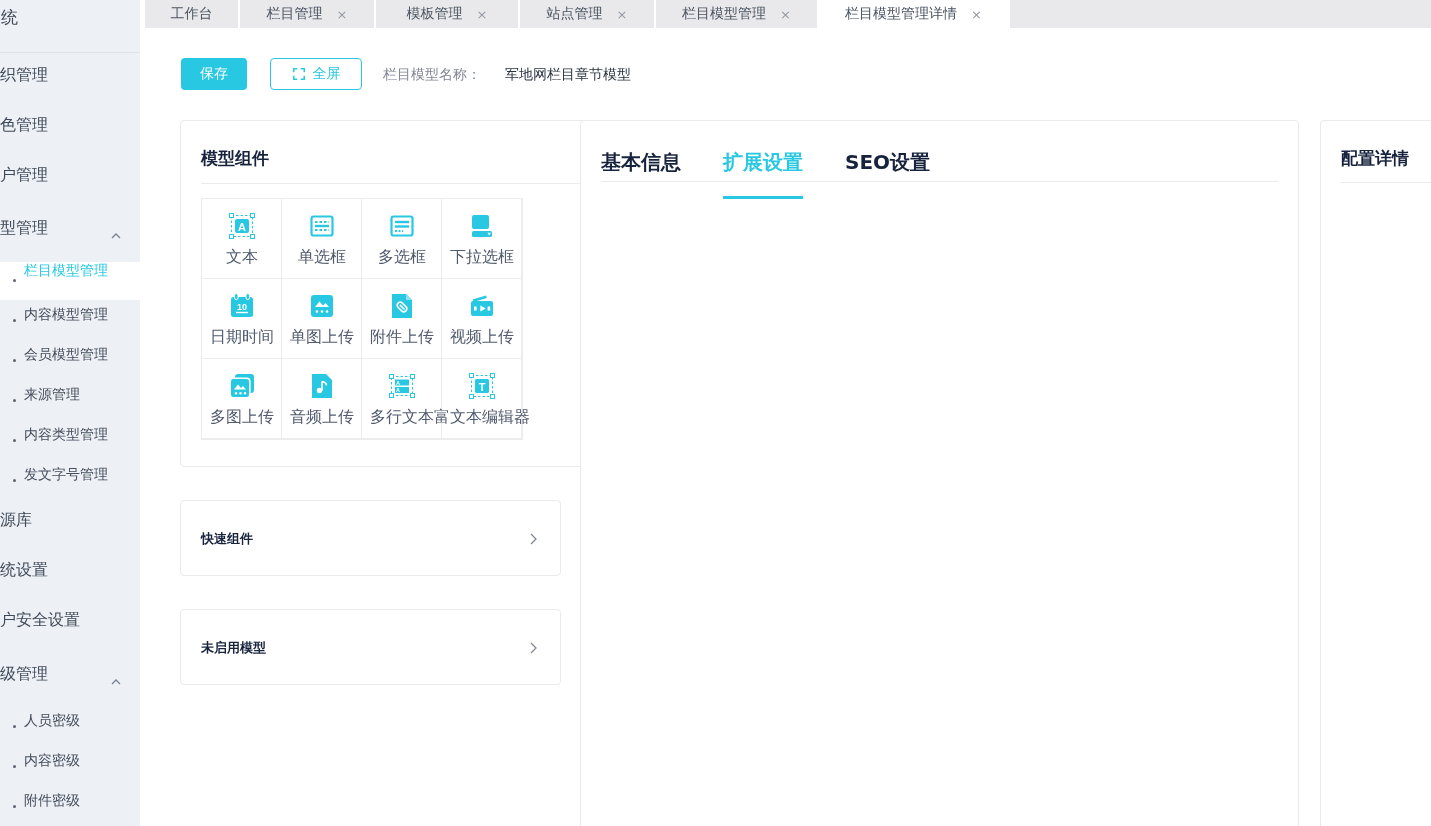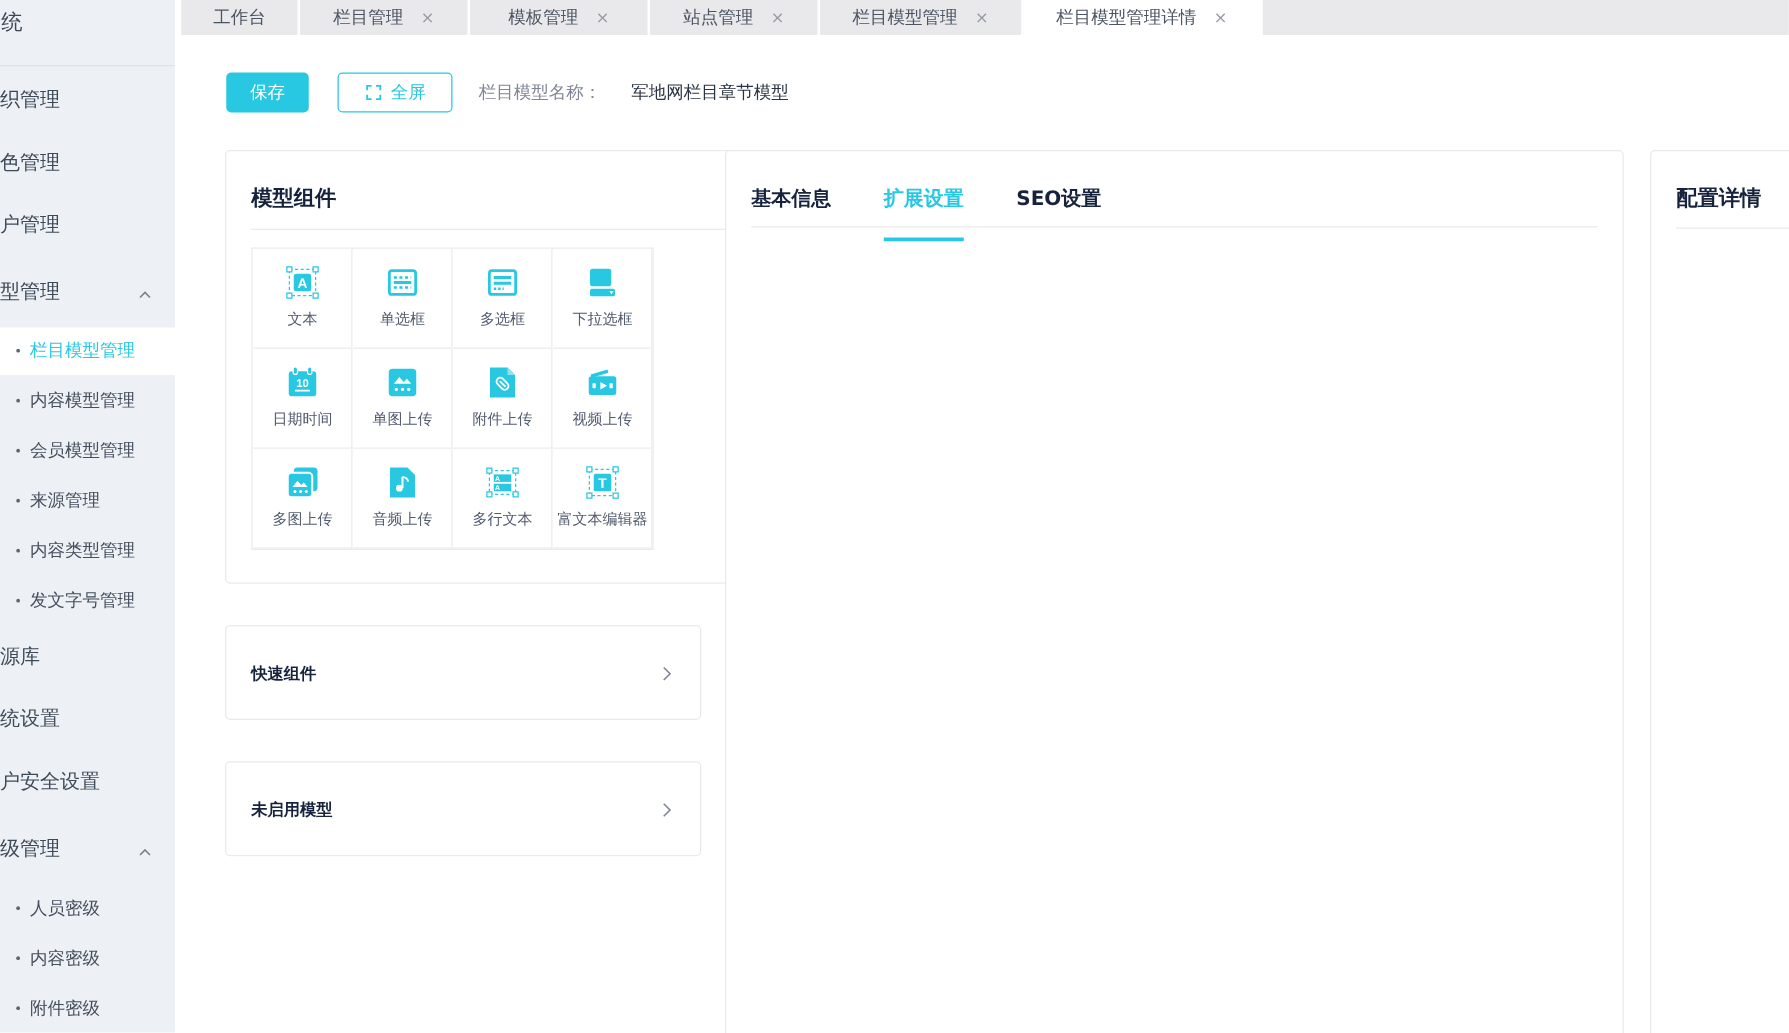--- a/index.html
+++ b/index.html
@@ -5,21 +5,21 @@
   * { margin:0; padding:0; box-sizing:border-box; }
   html,body { width:1431px; height:826px; overflow:hidden; background:#fff;
     font-family:"DejaVu Sans","Liberation Sans",sans-serif; }
 
   
   .sidebar { position:absolute; left:0; top:0; width:140px; height:826px;
     background:#edf0f4; }
   .side-header { position:absolute; left:1px; top:6px; font-size:17px; color:#3d4757; }
   .side-divider { position:absolute; left:0; top:52px; width:140px; height:1px; background:#dfe3e8; }
   .side-item { position:absolute; left:0; width:140px; height:30px;
-    display:flex; align-items:center; cursor:pointer; }
+    display:flex; align-items:flex-start; cursor:pointer; }
   .side-item.top { font-size:16px; color:#3f4a58; padding-left:0; }
   .side-item.sub { font-size:14px; color:#454e5c; padding-left:24px; }
   .side-item.sub .dot { position:absolute; left:13px; top:50%; margin-top:-2px;
     width:3px; height:3px; border-radius:50%; background:#5b6472; }
   .side-item.active { height:38px; background:#fff; color:#29c8e2; }
   .side-caret { position:absolute; right:18px; top:50%; margin-top:-6px; width:12px; height:12px; }
 
   
   .tabbar { position:absolute; left:140px; top:0; width:1291px; height:28px;
     background:#e9e9eb; display:flex; }
@@ -47,31 +47,31 @@
   .panel-caret { position:absolute; right:20px; top:29px; width:16px; height:16px; cursor:pointer; }
   .hdr-divider { position:absolute; left:20px; right:20px; top:62px; height:1px; background:#e8eaec; }
 
   .panel-components { left:180px; top:120px; width:457px; height:347px; }
   .cgrid { position:absolute; left:20px; top:77px; display:grid;
     grid-template-columns:repeat(4,80px); border:1px solid #ececec; }
   .ccell { width:80px; height:80px; box-shadow:inset -1px -1px 0 #ececec;
     display:flex; flex-direction:column; align-items:center; cursor:pointer; }
   .cicon { width:32px; height:32px; margin-top:11px; }
   .cicon svg { display:block; width:32px; height:32px; }
-  .clabel { font-size:12px; color:#515a6e; margin-top:5px; white-space:nowrap; }
+  .clabel { font-size:16px; color:#515a6e; margin-top:5px; white-space:nowrap; }
 
   .panel-quick  { left:180px; top:500px; width:381px; height:76px; }
   .panel-unused { left:180px; top:609px; width:381px; height:76px;padding-left:35px; }
   .collapsed-title { position:absolute; left:20px; top:0; height:76px; display:flex;
     align-items:center; font-size:13px; font-weight:bold; color:#17233d; }
   .collapsed-caret { position:absolute; right:20px; top:30px; width:14px; height:14px; cursor:pointer; }
 
   .panel-main { left:580px; top:120px; width:719px; height:710px; }
   .mtabs { position:absolute; left:20px; top:28px; display:flex; gap:42px; }
-  .mtab { font-size:16px; font-weight:bold; color:#17233d; padding-bottom:20px;
+  .mtab { font-size:20px; font-weight:bold; color:#17233d; padding-bottom:20px;
     border-bottom:3px solid transparent; cursor:pointer; }
   .mtab.active { color:#29c8e2; border-bottom-color:#29c8e2; }
   .mtab-divider { position:absolute; left:20px; right:20px; top:60px; height:1px; background:#e8eaec; }
 
   .panel-config { left:1320px; top:120px; width:240px; height:710px; }
 </style>
 </head>
 <body>
 
 <div class="sidebar">

